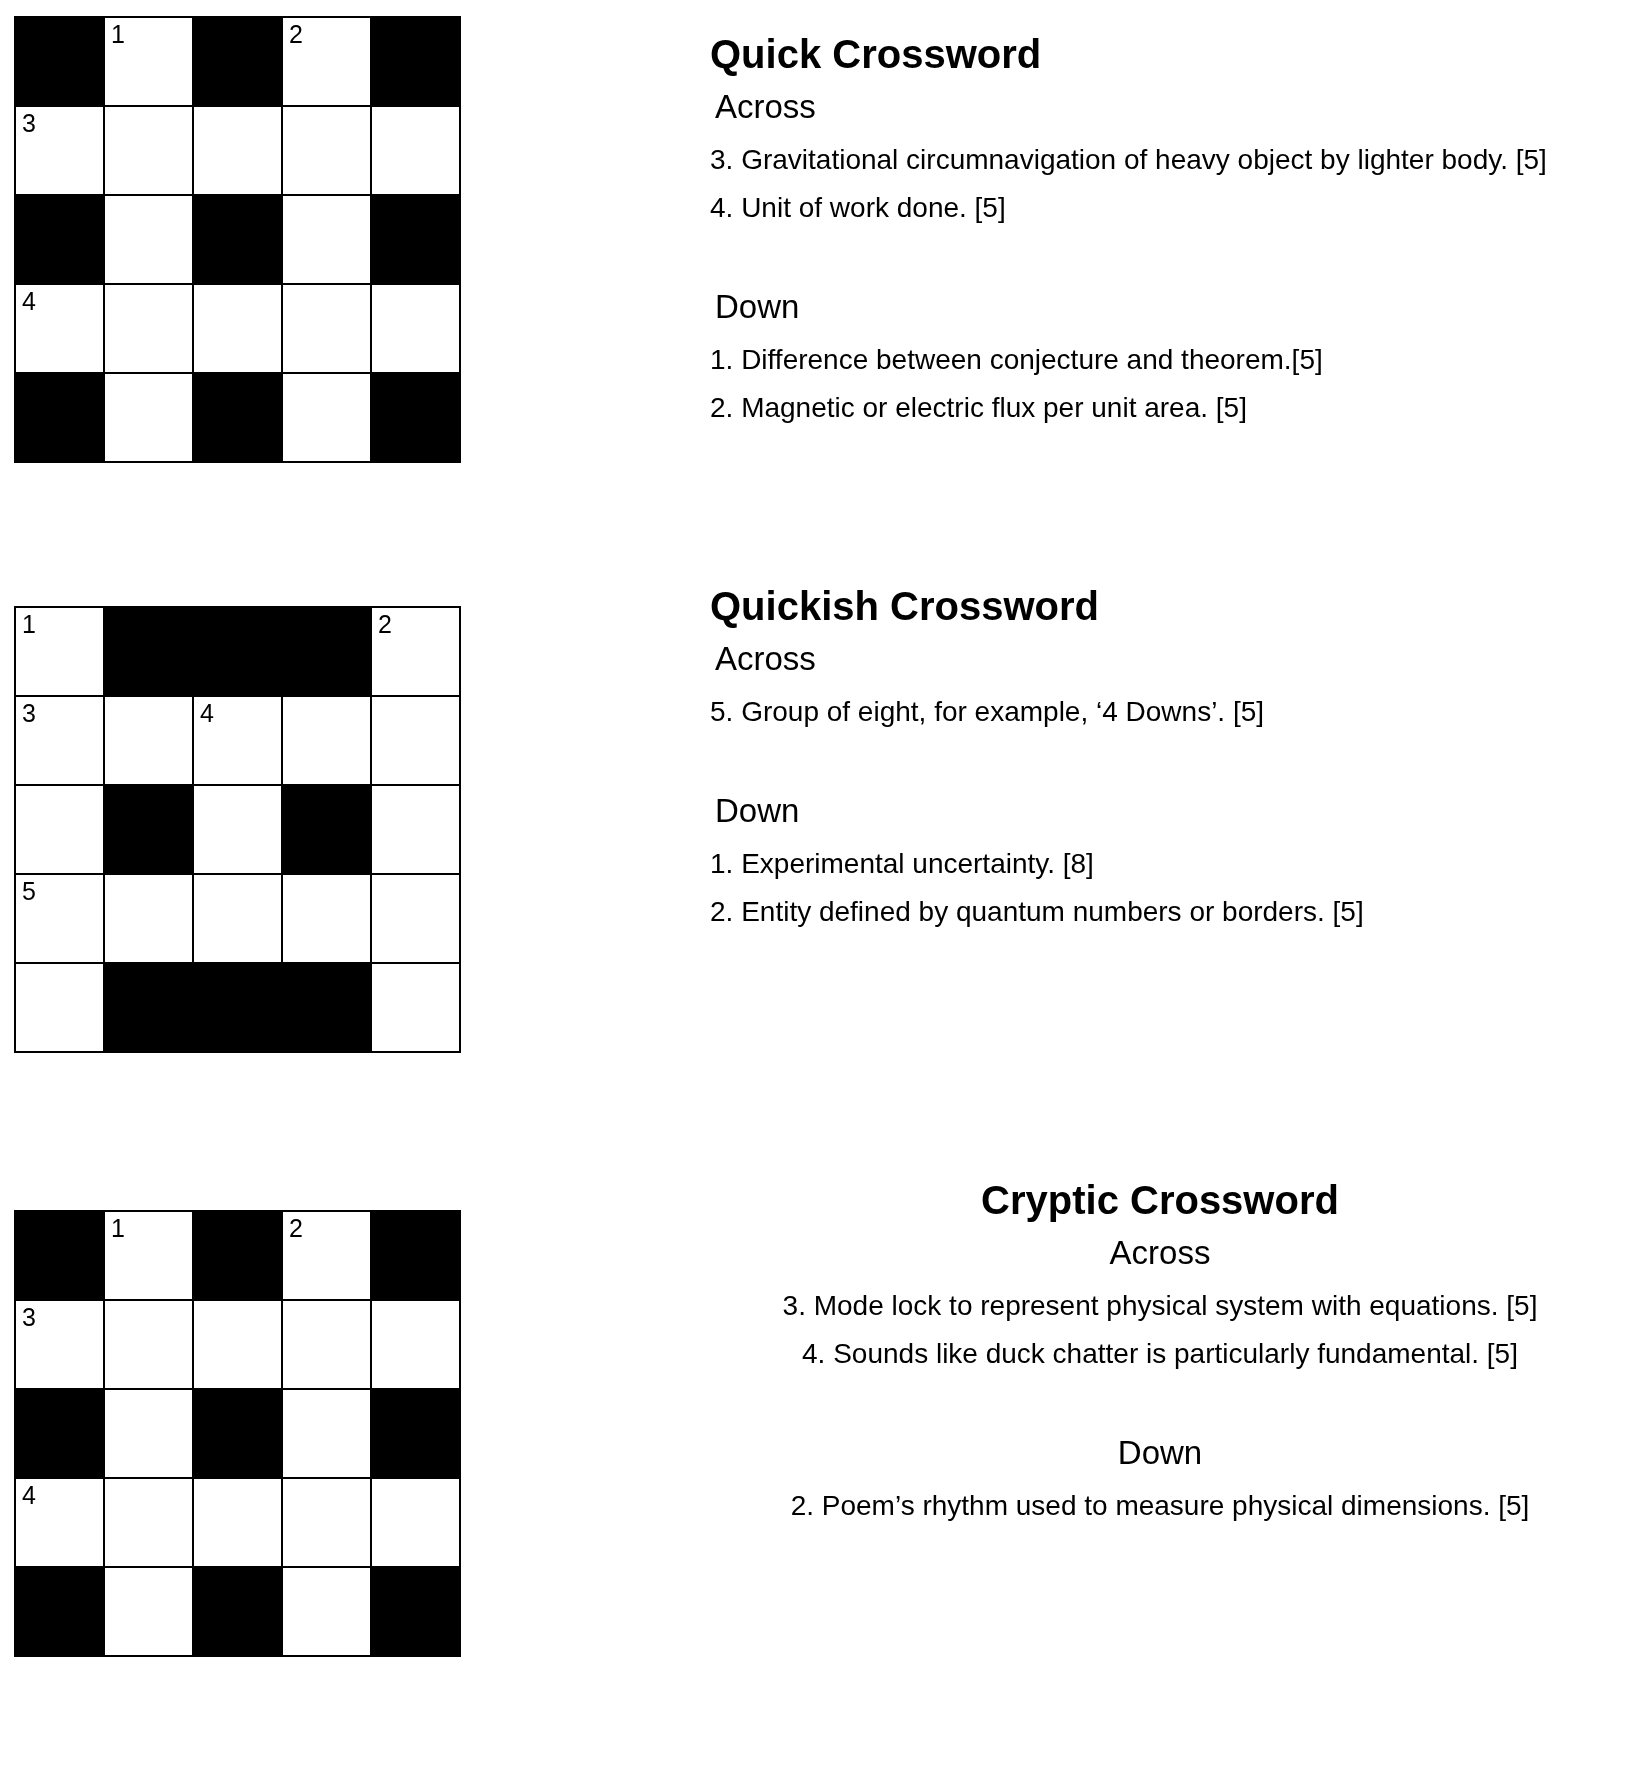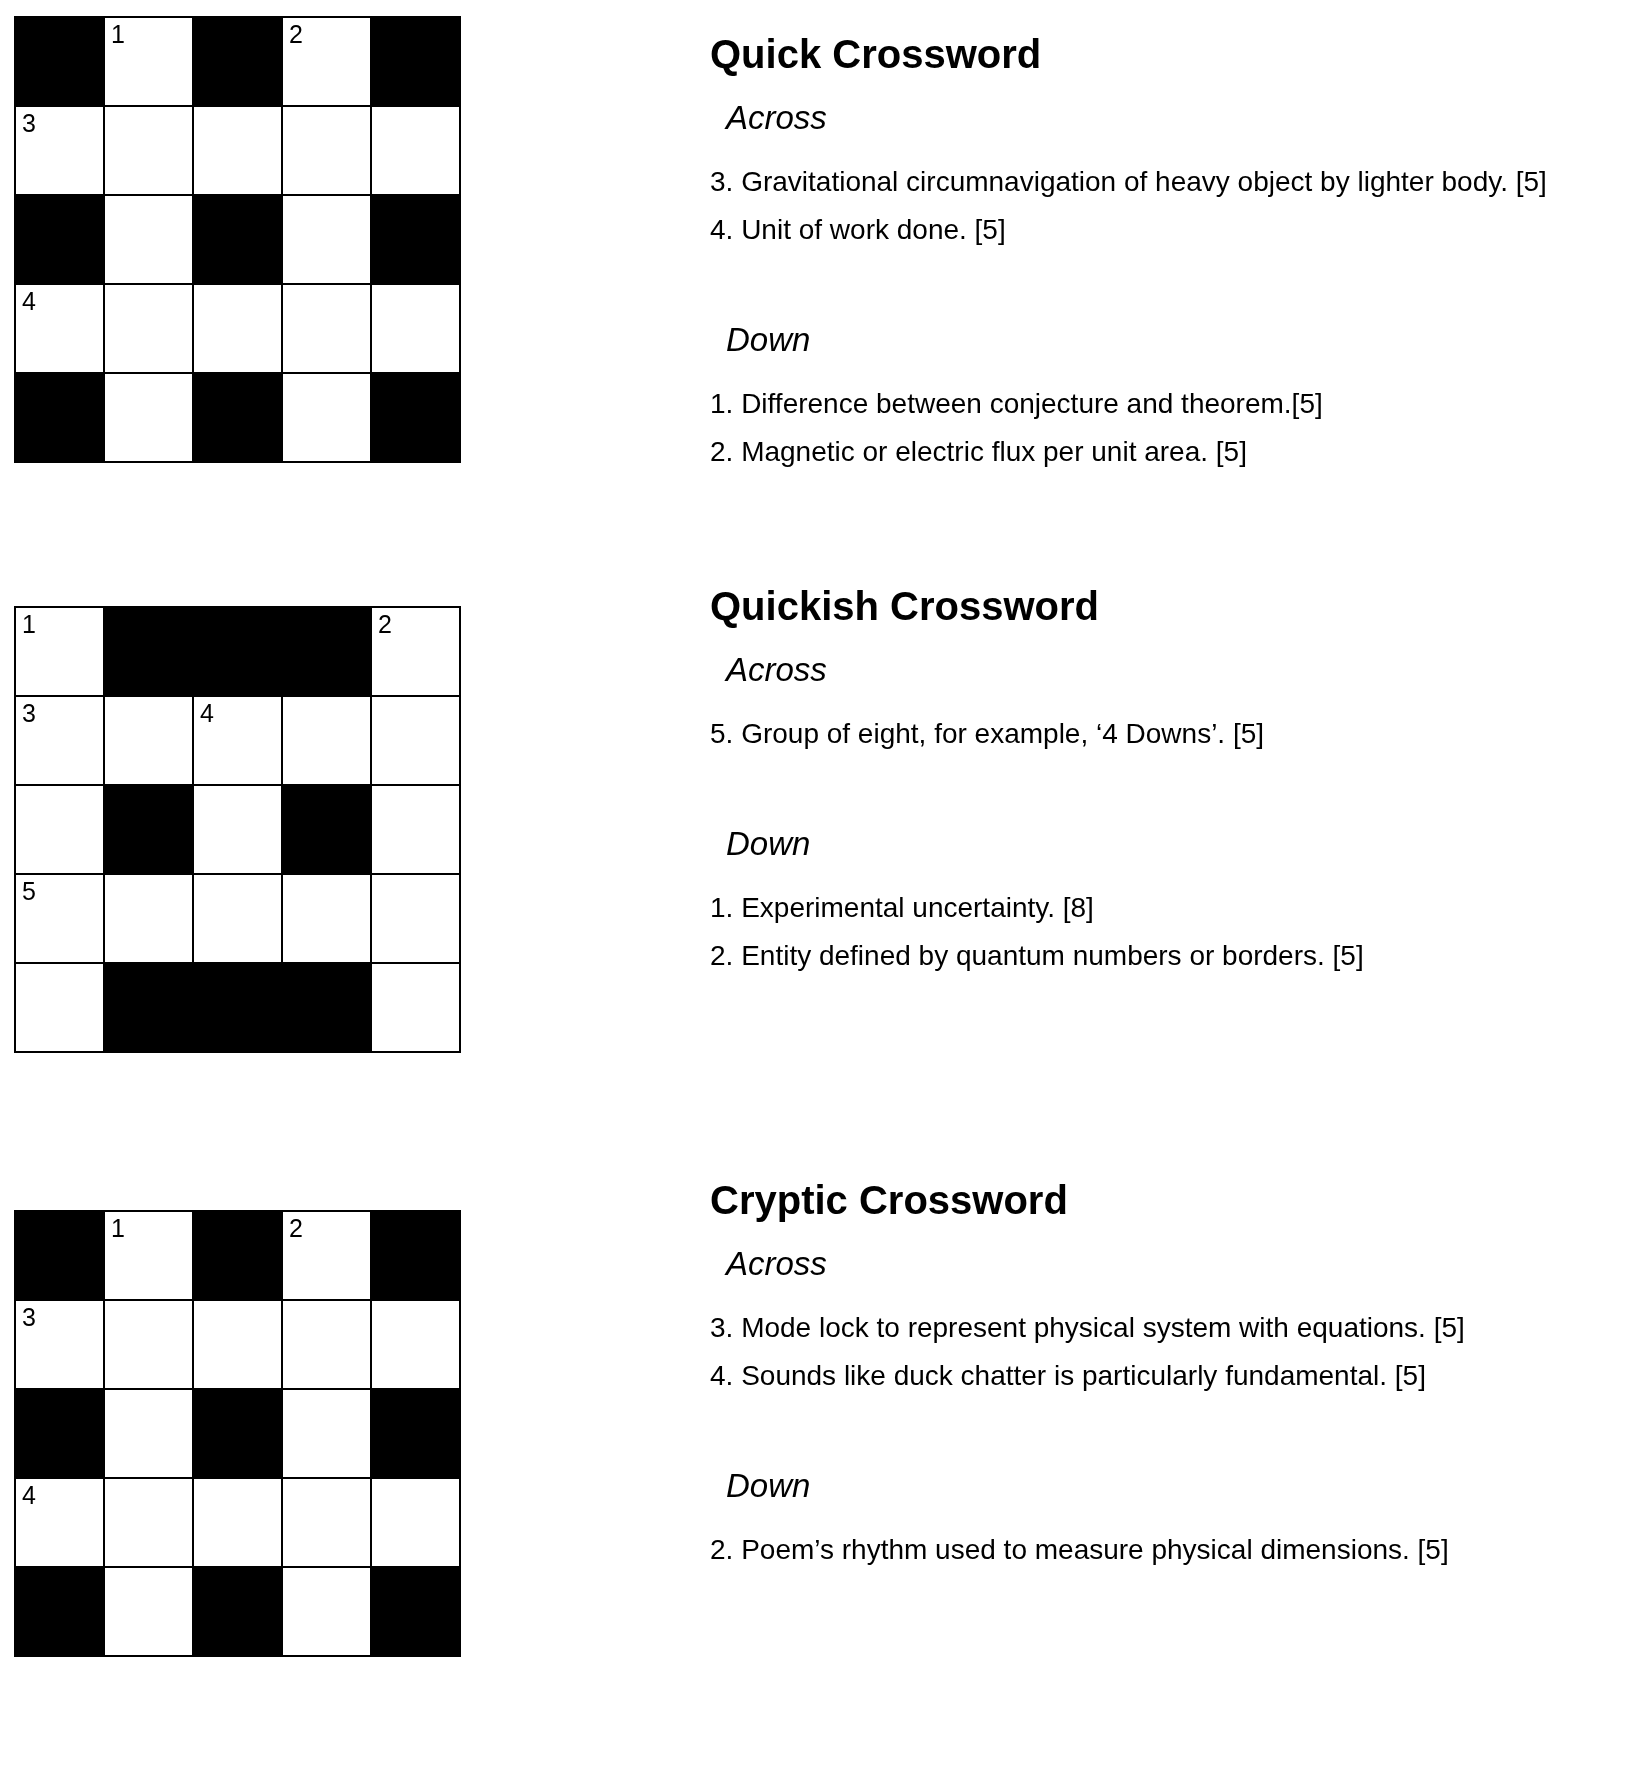--- a/index.html
+++ b/index.html
@@ -67,22 +67,21 @@
   }
   .clue-title {
     font-size: 40px;
     font-weight: bold;
     line-height: 48px;
     margin: 0 0 2px 0;
   }
   .clue-heading {
     font-size: 33px;
     line-height: 48px;
-    margin: 16px;
-    font-style: italic;
+    margin: 5px;
   }
   .clue-line {
     font-size: 28px;
     line-height: 48px;
     margin: 0;
   }
   .clue-gap {
     height: 46px;
   }
 </style>
@@ -262,21 +261,21 @@
             <td class="black"></td>
             <td></td>
             <td class="black"></td>
             <td></td>
             <td class="black"></td>
           </tr>
         </tbody>
       </table>
     </div>
 
-    <div class="clues" style="top:-34px;">
+    <div class="clues" style="top:-34px;text-align:center;">
       <div class="clue-title">Cryptic Crossword</div>
       <div class="clue-heading">Across</div>
       <div class="clue-line">3. Mode lock to represent physical system with equations. [5]</div>
       <div class="clue-line">4. Sounds like duck chatter is particularly fundamental. [5]</div>
       <div class="clue-gap"></div>
       <div class="clue-heading">Down</div>
       <div class="clue-line">2. Poem’s rhythm used to measure physical dimensions. [5]</div>
     </div>
   </div>
 

